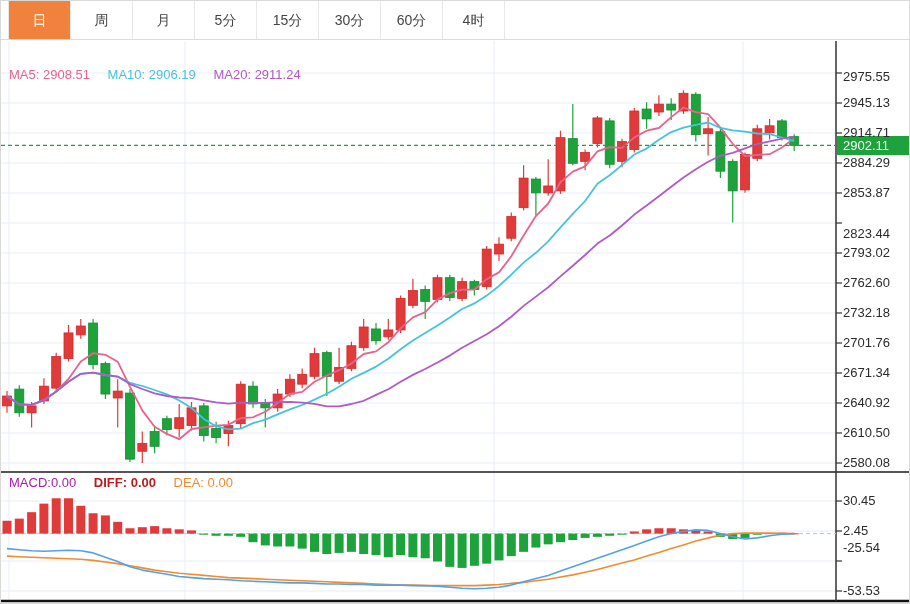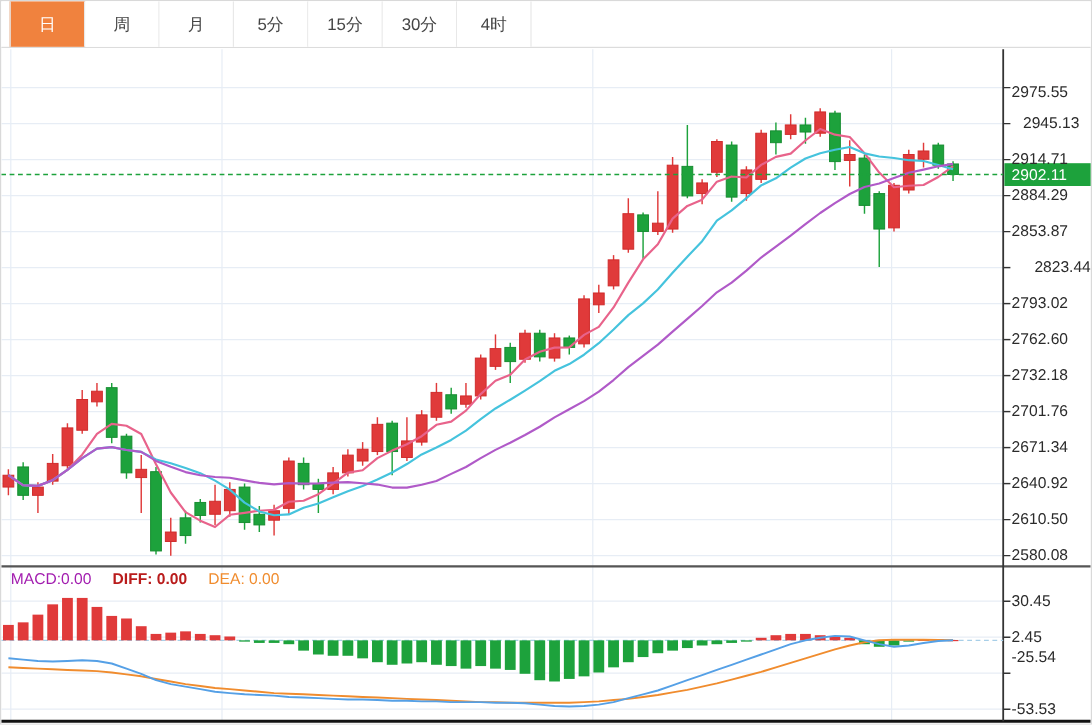--- a/index.html
+++ b/index.html
@@ -26,20 +26,21 @@
 <body>
 
 <div id="app">
   <div id="tabbar">
       <div class="tab active" style="background: rgb(240, 130, 62);">日</div>
       <div class="tab">周</div>
       <div class="tab">月</div>
       <div class="tab">5分</div>
       <div class="tab">15分</div>
       <div class="tab">30分</div>
+      <div class="tab">60分</div>
       <div class="tab">4时</div>
     </div>
 
   <svg id="chart" width="908" height="602">
       <line x1="0" y1="72" x2="835" y2="72" stroke="#e7edf5" stroke-width="1"></line>
       <line x1="0" y1="102" x2="835" y2="102" stroke="#e7edf5" stroke-width="1"></line>
       <line x1="0" y1="132" x2="835" y2="132" stroke="#e7edf5" stroke-width="1"></line>
       <line x1="0" y1="162" x2="835" y2="162" stroke="#e7edf5" stroke-width="1"></line>
       <line x1="0" y1="192" x2="835" y2="192" stroke="#e7edf5" stroke-width="1"></line>
       <line x1="0" y1="222" x2="835" y2="222" stroke="#e7edf5" stroke-width="1"></line>
@@ -278,36 +279,41 @@
       <line x1="835" y1="402" x2="841" y2="402" stroke="#333333" stroke-width="1.2"></line>
       <line x1="835" y1="432" x2="841" y2="432" stroke="#333333" stroke-width="1.2"></line>
       <line x1="835" y1="462" x2="841" y2="462" stroke="#333333" stroke-width="1.2"></line>
       <line x1="835" y1="500" x2="841" y2="500" stroke="#333333" stroke-width="1.2"></line>
       <line x1="835" y1="530" x2="841" y2="530" stroke="#333333" stroke-width="1.2"></line>
       <line x1="835" y1="559.9892857142858" x2="841" y2="559.9892857142858" stroke="#333333" stroke-width="1.2"></line>
       <line x1="835" y1="589.9785714285714" x2="841" y2="589.9785714285714" stroke="#333333" stroke-width="1.2"></line>
     </svg>
 
 
+  <div id="ma-row" class="legendrow">
+    <span class="lg" id="ma5-span" style="color: rgb(232, 99, 139);"><span>MA5:</span> <span>2908.51</span></span>
+    <span class="lg" id="ma10-span" style="color: rgb(69, 195, 221);"><span>MA10:</span> <span>2906.19</span></span>
+    <span class="lg" id="ma20-span" style="color: rgb(176, 90, 200);"><span>MA20:</span> <span>2911.24</span></span>
+  </div>
 
   <div id="macd-row" class="legendrow">
     <span class="lg" id="macd-span" style="color: #a21caf;"><span>MACD:</span><span>0.00</span></span>
     <span class="lg" id="diff-span" style="color: #b91c1c; font-weight: bold;"><span>DIFF:</span> <span>0.00</span></span>
     <span class="lg" id="dea-span" style="color: rgb(240, 140, 46);"><span>DEA:</span> <span>0.00</span></span>
   </div>
 
   <div id="price-tag" style="top: 134.924px; background: rgb(29, 162, 60);">2902.11</div>
 
   <div id="axis-labels">
       <div class="axlabel" style="top: 68px;">2975.55</div>
-      <div class="axlabel" style="top: 94px; text-align: center;">2945.13</div>
+      <div class="axlabel" style="top: 94px;">2945.13</div>
       <div class="axlabel" style="top: 124px;">2914.71</div>
       <div class="axlabel" style="top: 154px;">2884.29</div>
       <div class="axlabel" style="top: 184px;">2853.87</div>
-      <div class="axlabel" style="top: 214px; text-align: right;">2823.44</div>
+      <div class="axlabel" style="top: 225px;">2823.44</div>
       <div class="axlabel" style="top: 244px;">2793.02</div>
       <div class="axlabel" style="top: 274px;">2762.60</div>
       <div class="axlabel" style="top: 304px;">2732.18</div>
       <div class="axlabel" style="top: 334px;">2701.76</div>
       <div class="axlabel" style="top: 364px;">2671.34</div>
       <div class="axlabel" style="top: 394px;">2640.92</div>
       <div class="axlabel" style="top: 424px;">2610.50</div>
       <div class="axlabel" style="top: 454px;">2580.08</div>
       <div class="axlabel" style="top: 492px;">30.45</div>
       <div class="axlabel" style="top: 522px;">2.45</div>

